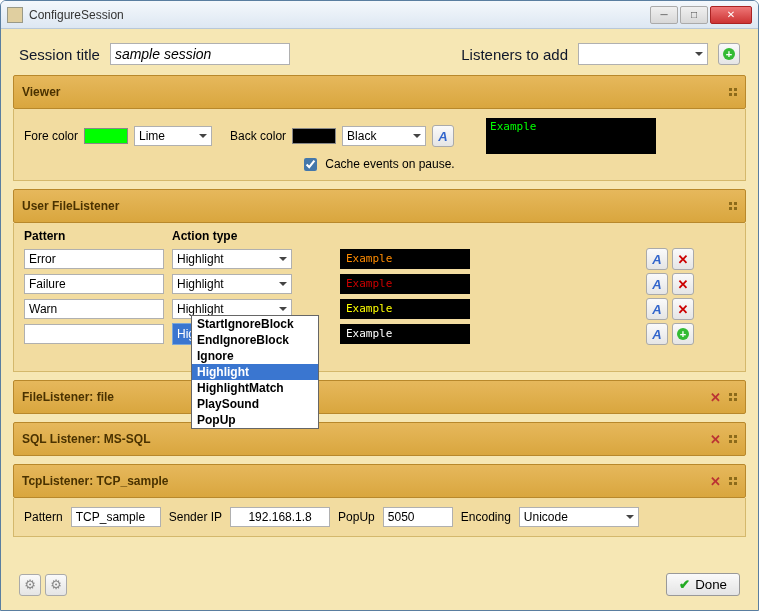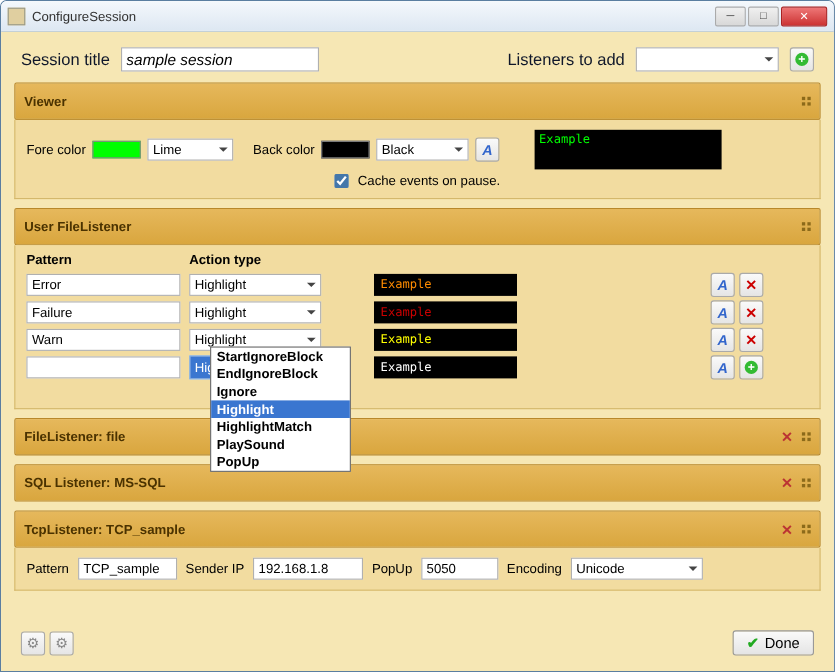--- a/index.html
+++ b/index.html
@@ -409,21 +409,21 @@
             <span></span>
             <span></span>
             <span></span>
           </span>
       </div>
       <div class="panel-body">
         <div class="row">
           <span>Pattern</span>
           <input class="textinput" style="width: 90px;" value="TCP_sample">
           <span>Sender IP</span>
-          <input class="textinput" style="width: 100px;" value="192.168.1.8">
+          <input class="textinput" style="width: 100px; text-align: center;" value="192.168.1.8">
           <span>PopUp</span>
           <input class="textinput" style="width: 70px;" value="5050">
           <span>Encoding</span>
           <div class="combo" style="width:120px">
               <span>Unicode</span>
             </div>
         </div>
       </div>
     </div>
 

